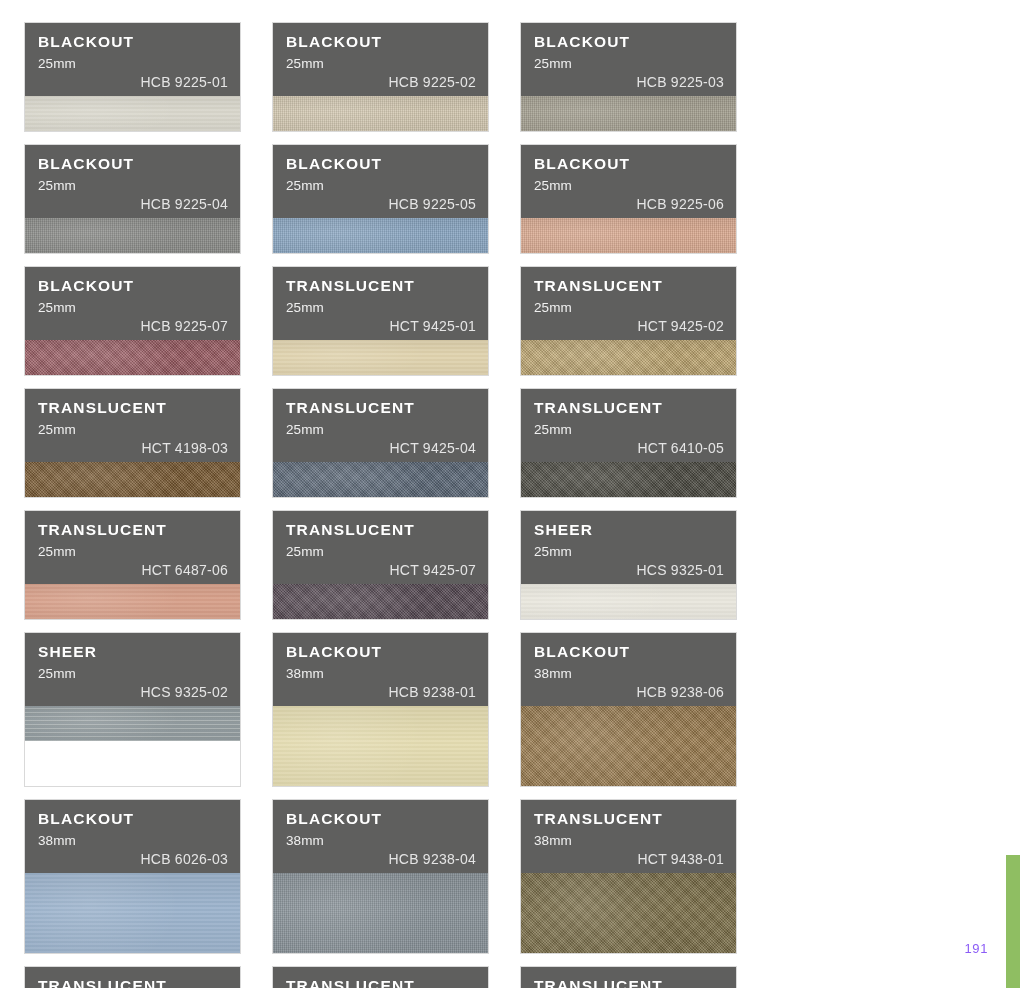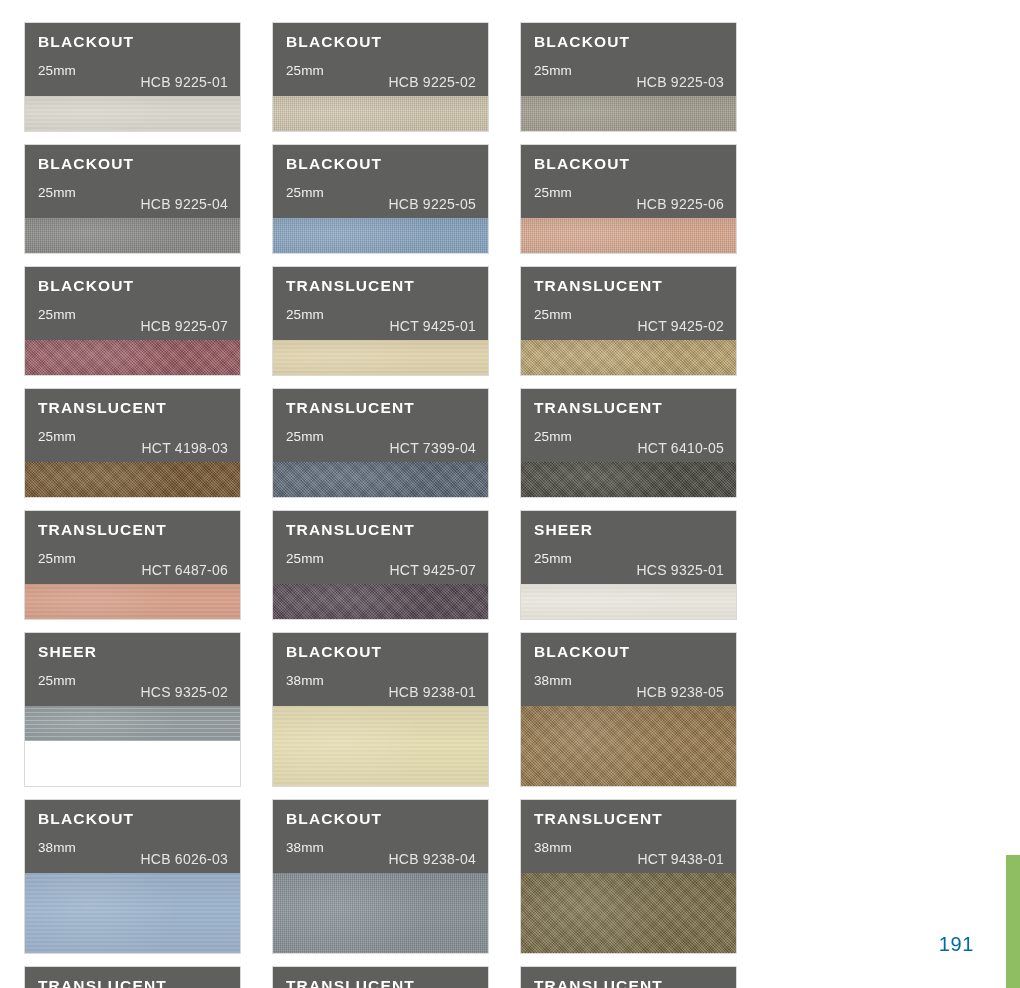--- a/index.html
+++ b/index.html
@@ -57,21 +57,21 @@
     color: #ffffff;
     line-height: 1.0;
     white-space: nowrap;
   }
 
   .card-size {
     font-size: 13.5px;
     color: #f0f0f0;
     letter-spacing: 0.1px;
     line-height: 1.0;
-    margin-top: 14px;
+    margin-top: 7px;
   }
 
   .card-code {
     position: absolute;
     right: 12px;
     bottom: 6px;
     font-size: 14px;
     color: #e5e5e5;
     letter-spacing: 0.25px;
     white-space: nowrap;
@@ -132,24 +132,24 @@
       repeating-linear-gradient(45deg,
         rgba(255,255,255,0.12) 0px, rgba(255,255,255,0.12) 1px,
         rgba(0,0,0,0.11) 1px, rgba(0,0,0,0.11) 2px),
       repeating-linear-gradient(-45deg,
         rgba(255,255,255,0.09) 0px, rgba(255,255,255,0.09) 1px,
         rgba(0,0,0,0.09) 1px, rgba(0,0,0,0.09) 2px);
   }
 
   #page-number {
     position: absolute;
-    right: 46px;
+    right: 32px;
     bottom: 32px;
-    font-size: 20px;
-    color: #0369a1;
+    font-size: 13px;
+    color: #8b5cf6;
     letter-spacing: 0.6px;
   }
 
   #edge-tab {
     position: absolute;
     right: 0;
     bottom: 0;
     width: 14px;
     height: 133px;
     background: #8fbe62;
@@ -238,21 +238,21 @@
           <div class="card-type">TRANSLUCENT</div>
           <div class="card-size">25mm</div>
           <div class="card-code">HCT 4198-03</div>
         </div>
         <div class="card-swatch" style="background: rgb(122, 90, 50);"></div>
       </div>
       <div class="swatch-card texture-coarse">
         <div class="card-header" style="background: rgb(95, 95, 94);">
           <div class="card-type">TRANSLUCENT</div>
           <div class="card-size">25mm</div>
-          <div class="card-code">HCT 7399-04</div>
+          <div class="card-code">HCT 9425-04</div>
         </div>
         <div class="card-swatch" style="background: rgb(91, 104, 120);"></div>
       </div>
       <div class="swatch-card texture-coarse">
         <div class="card-header" style="background: rgb(95, 95, 94);">
           <div class="card-type">TRANSLUCENT</div>
           <div class="card-size">25mm</div>
           <div class="card-code">HCT 6410-05</div>
         </div>
         <div class="card-swatch" style="background: rgb(75, 74, 65);"></div>
@@ -294,21 +294,21 @@
           <div class="card-type">BLACKOUT</div>
           <div class="card-size">38mm</div>
           <div class="card-code">HCB 9238-01</div>
         </div>
         <div class="card-swatch" style="background: rgb(228, 220, 177);"></div>
       </div>
       <div class="swatch-card texture-coarse swatch-38">
         <div class="card-header" style="background: rgb(95, 95, 94);">
           <div class="card-type">BLACKOUT</div>
           <div class="card-size">38mm</div>
-          <div class="card-code">HCB 9238-05</div>
+          <div class="card-code">HCB 9238-06</div>
         </div>
         <div class="card-swatch" style="background: rgb(155, 124, 78);"></div>
       </div>
       <div class="swatch-card texture-plain swatch-38">
         <div class="card-header" style="background: rgb(95, 95, 94);">
           <div class="card-type">BLACKOUT</div>
           <div class="card-size">38mm</div>
           <div class="card-code">HCB 6026-03</div>
         </div>
         <div class="card-swatch" style="background: rgb(156, 179, 204);"></div>

